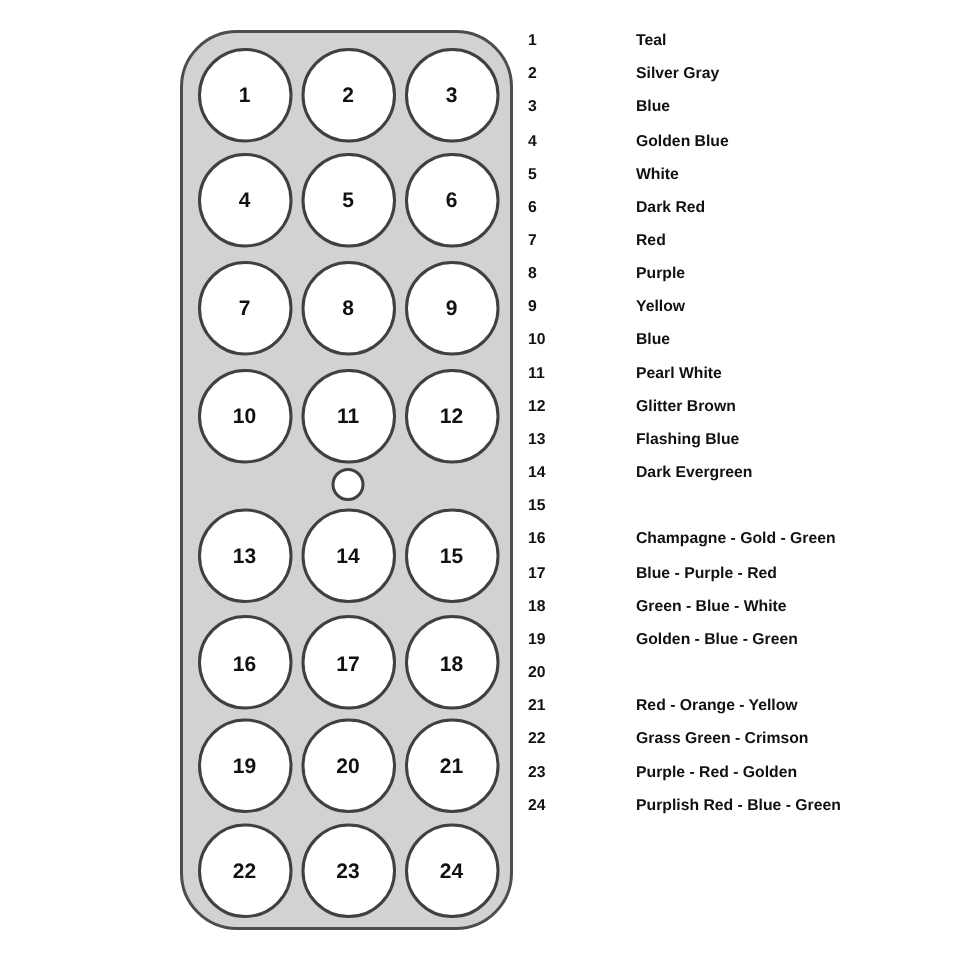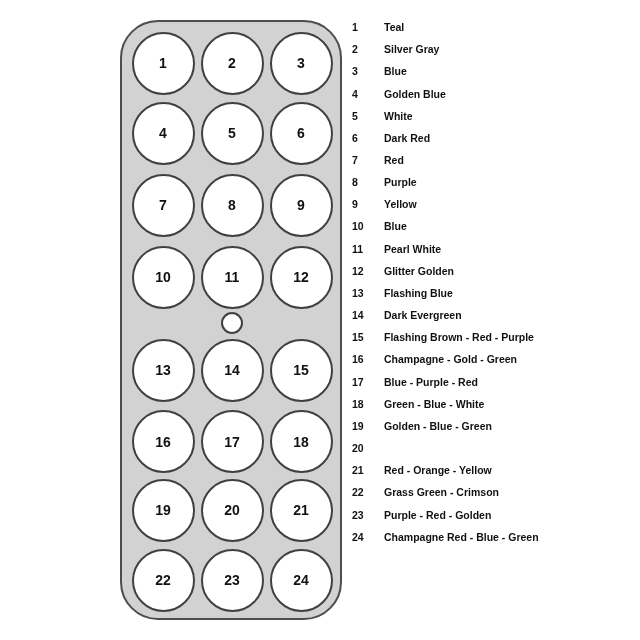--- a/index.html
+++ b/index.html
@@ -54,20 +54,21 @@
     align-items:center;
   }
   .legend-num{
     width:32px;
     flex:0 0 32px;
     font-size:10.5px;font-weight:bold;color:var(--text-color);
   }
   .legend-label{
     font-size:10.5px;font-weight:bold;color:var(--text-color);
     white-space:nowrap;
+    margin-left:40px;
   }
 </style>
 </head>
 <body>
 
 <div class="canvas">
   <div class="tray"></div>
   <div>
       <div class="well" style="left: 131.5px; top: 31.5px;">1</div>
       <div class="well" style="left: 200.5px; top: 31.5px;">2</div>
@@ -135,33 +136,32 @@
       <div class="legend-row">
         <span class="legend-num">10</span>
         <span class="legend-label">Blue</span>
       </div>
       <div class="legend-row">
         <span class="legend-num">11</span>
         <span class="legend-label">Pearl White</span>
       </div>
       <div class="legend-row">
         <span class="legend-num">12</span>
-        <span class="legend-label">Glitter Golden</span>
+        <span class="legend-label">Glitter Brown</span>
       </div>
       <div class="legend-row">
         <span class="legend-num">13</span>
         <span class="legend-label">Flashing Blue</span>
       </div>
       <div class="legend-row">
         <span class="legend-num">14</span>
         <span class="legend-label">Dark Evergreen</span>
       </div>
       <div class="legend-row">
         <span class="legend-num">15</span>
-        <span class="legend-label">Flashing Brown - Red - Purple</span>
       </div>
       <div class="legend-row">
         <span class="legend-num">16</span>
         <span class="legend-label">Champagne - Gold - Green</span>
       </div>
       <div class="legend-row">
         <span class="legend-num">17</span>
         <span class="legend-label">Blue - Purple - Red</span>
       </div>
       <div class="legend-row">
@@ -182,16 +182,16 @@
       <div class="legend-row">
         <span class="legend-num">22</span>
         <span class="legend-label">Grass Green - Crimson</span>
       </div>
       <div class="legend-row">
         <span class="legend-num">23</span>
         <span class="legend-label">Purple - Red - Golden</span>
       </div>
       <div class="legend-row">
         <span class="legend-num">24</span>
-        <span class="legend-label">Champagne Red - Blue - Green</span>
+        <span class="legend-label">Purplish Red - Blue - Green</span>
       </div>
     </div>
 </div>
 
 </body></html>

